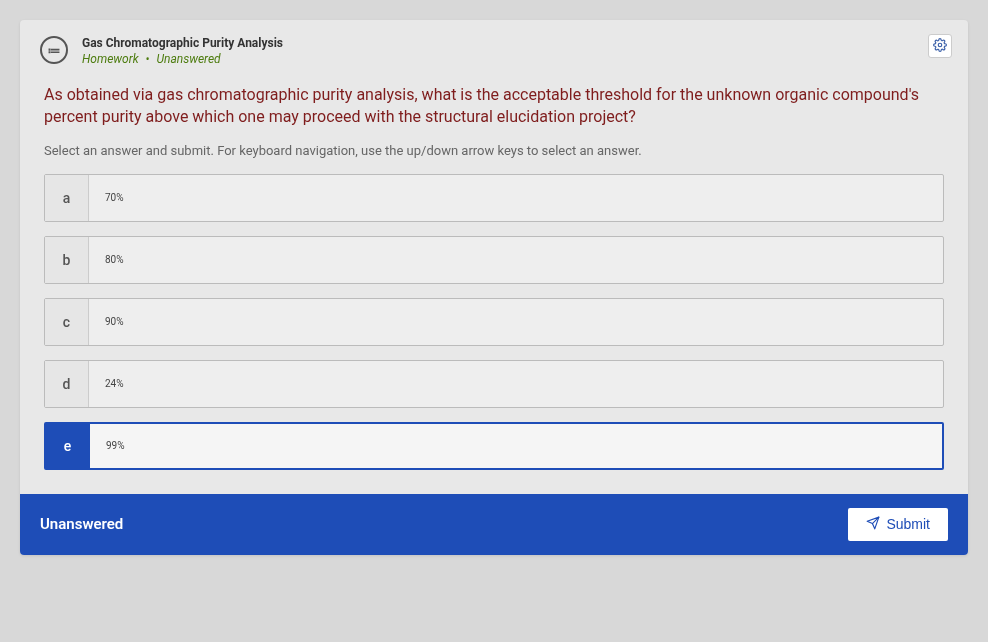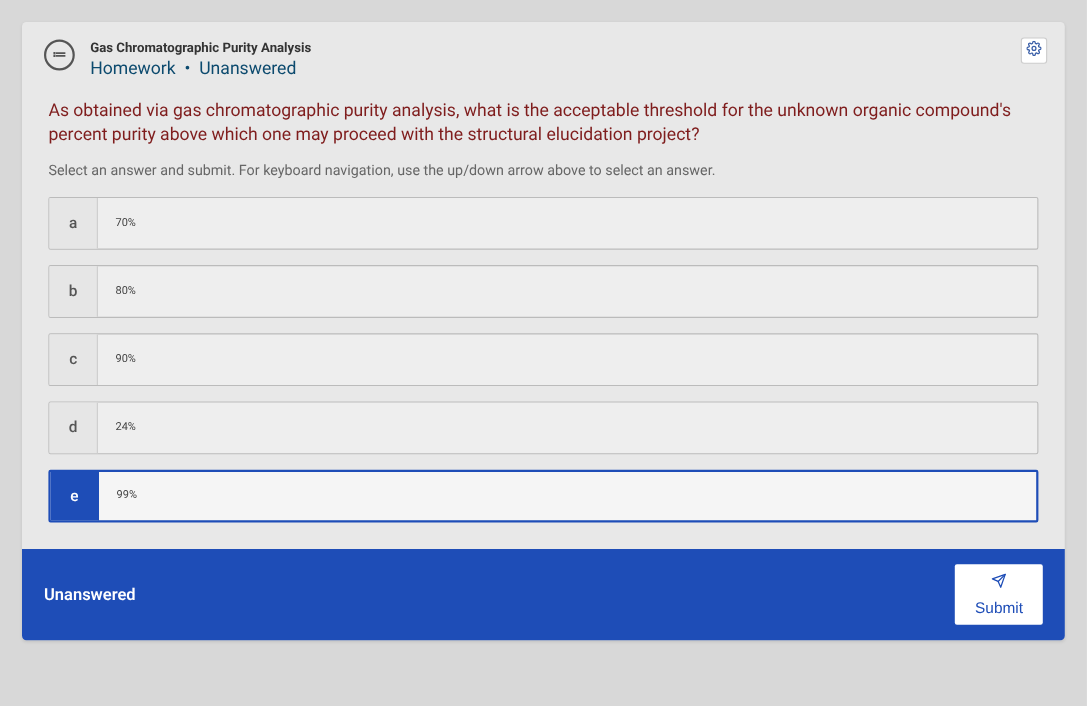--- a/index.html
+++ b/index.html
@@ -45,22 +45,23 @@
     .header-text {
       flex: 1;
     }
     .title {
       font-size: 12px;
       font-weight: 700;
       color: #333;
       margin-bottom: 2px;
     }
     .subtitle {
-      font-size: 16px;
-      color: #0c4a6e;
+      font-size: 12px;
+      color: #4d7c0f;
+      font-style: italic;
     }
     .subtitle .dot {
       margin: 0 4px;
     }
     .gear-btn {
       position: absolute;
       right: 16px;
       top: 14px;
       width: 24px;
       height: 24px;
@@ -149,21 +150,20 @@
       border: none;
       padding: 8px 18px;
       font-size: 14px;
       color: #1e4db7;
       font-weight: 500;
       cursor: pointer;
       border-radius: 2px;
       display: flex;
       align-items: center;
       gap: 6px;
-      flex-direction: column;
     }
     .submit-icon {
       display: inline-block;
     }
   </style>
 </head>
 <body>
 
 <div class="card">
 
@@ -182,21 +182,21 @@
         <svg width="14" height="14" viewBox="0 0 24 24" fill="none" stroke="#3a5fa8" stroke-width="2">
           <circle cx="12" cy="12" r="3"></circle>
           <path d="M19.4 15a1.65 1.65 0 0 0 .33 1.82l.06.06a2 2 0 1 1-2.83 2.83l-.06-.06a1.65 1.65 0 0 0-1.82-.33 1.65 1.65 0 0 0-1 1.51V21a2 2 0 0 1-4 0v-.09a1.65 1.65 0 0 0-1-1.51 1.65 1.65 0 0 0-1.82.33l-.06.06a2 2 0 1 1-2.83-2.83l.06-.06a1.65 1.65 0 0 0 .33-1.82 1.65 1.65 0 0 0-1.51-1H3a2 2 0 0 1 0-4h.09a1.65 1.65 0 0 0 1.51-1 1.65 1.65 0 0 0-.33-1.82l-.06-.06a2 2 0 1 1 2.83-2.83l.06.06a1.65 1.65 0 0 0 1.82.33h0a1.65 1.65 0 0 0 1-1.51V3a2 2 0 0 1 4 0v.09a1.65 1.65 0 0 0 1 1.51h0a1.65 1.65 0 0 0 1.82-.33l.06-.06a2 2 0 1 1 2.83 2.83l-.06.06a1.65 1.65 0 0 0-.33 1.82v0a1.65 1.65 0 0 0 1.51 1H21a2 2 0 0 1 0 4h-.09a1.65 1.65 0 0 0-1.51 1z"></path>
         </svg>
       </span>
     </div>
   </div>
 
   <div class="question-body">
     <div class="question-text">As obtained via gas chromatographic purity analysis, what is the acceptable threshold for the unknown organic compound's percent purity above which one may proceed with the structural elucidation project?</div>
-    <div class="instruction-text">Select an answer and submit. For keyboard navigation, use the up/down arrow above to select an answer.</div>
+    <div class="instruction-text">Select an answer and submit. For keyboard navigation, use the up/down arrow keys to select an answer.</div>
 
     <div class="options">
       <div class="option">
         <div class="option-key">a</div>
         <div class="option-label">70%</div>
       </div>
       <div class="option">
         <div class="option-key">b</div>
         <div class="option-label">80%</div>
       </div>

